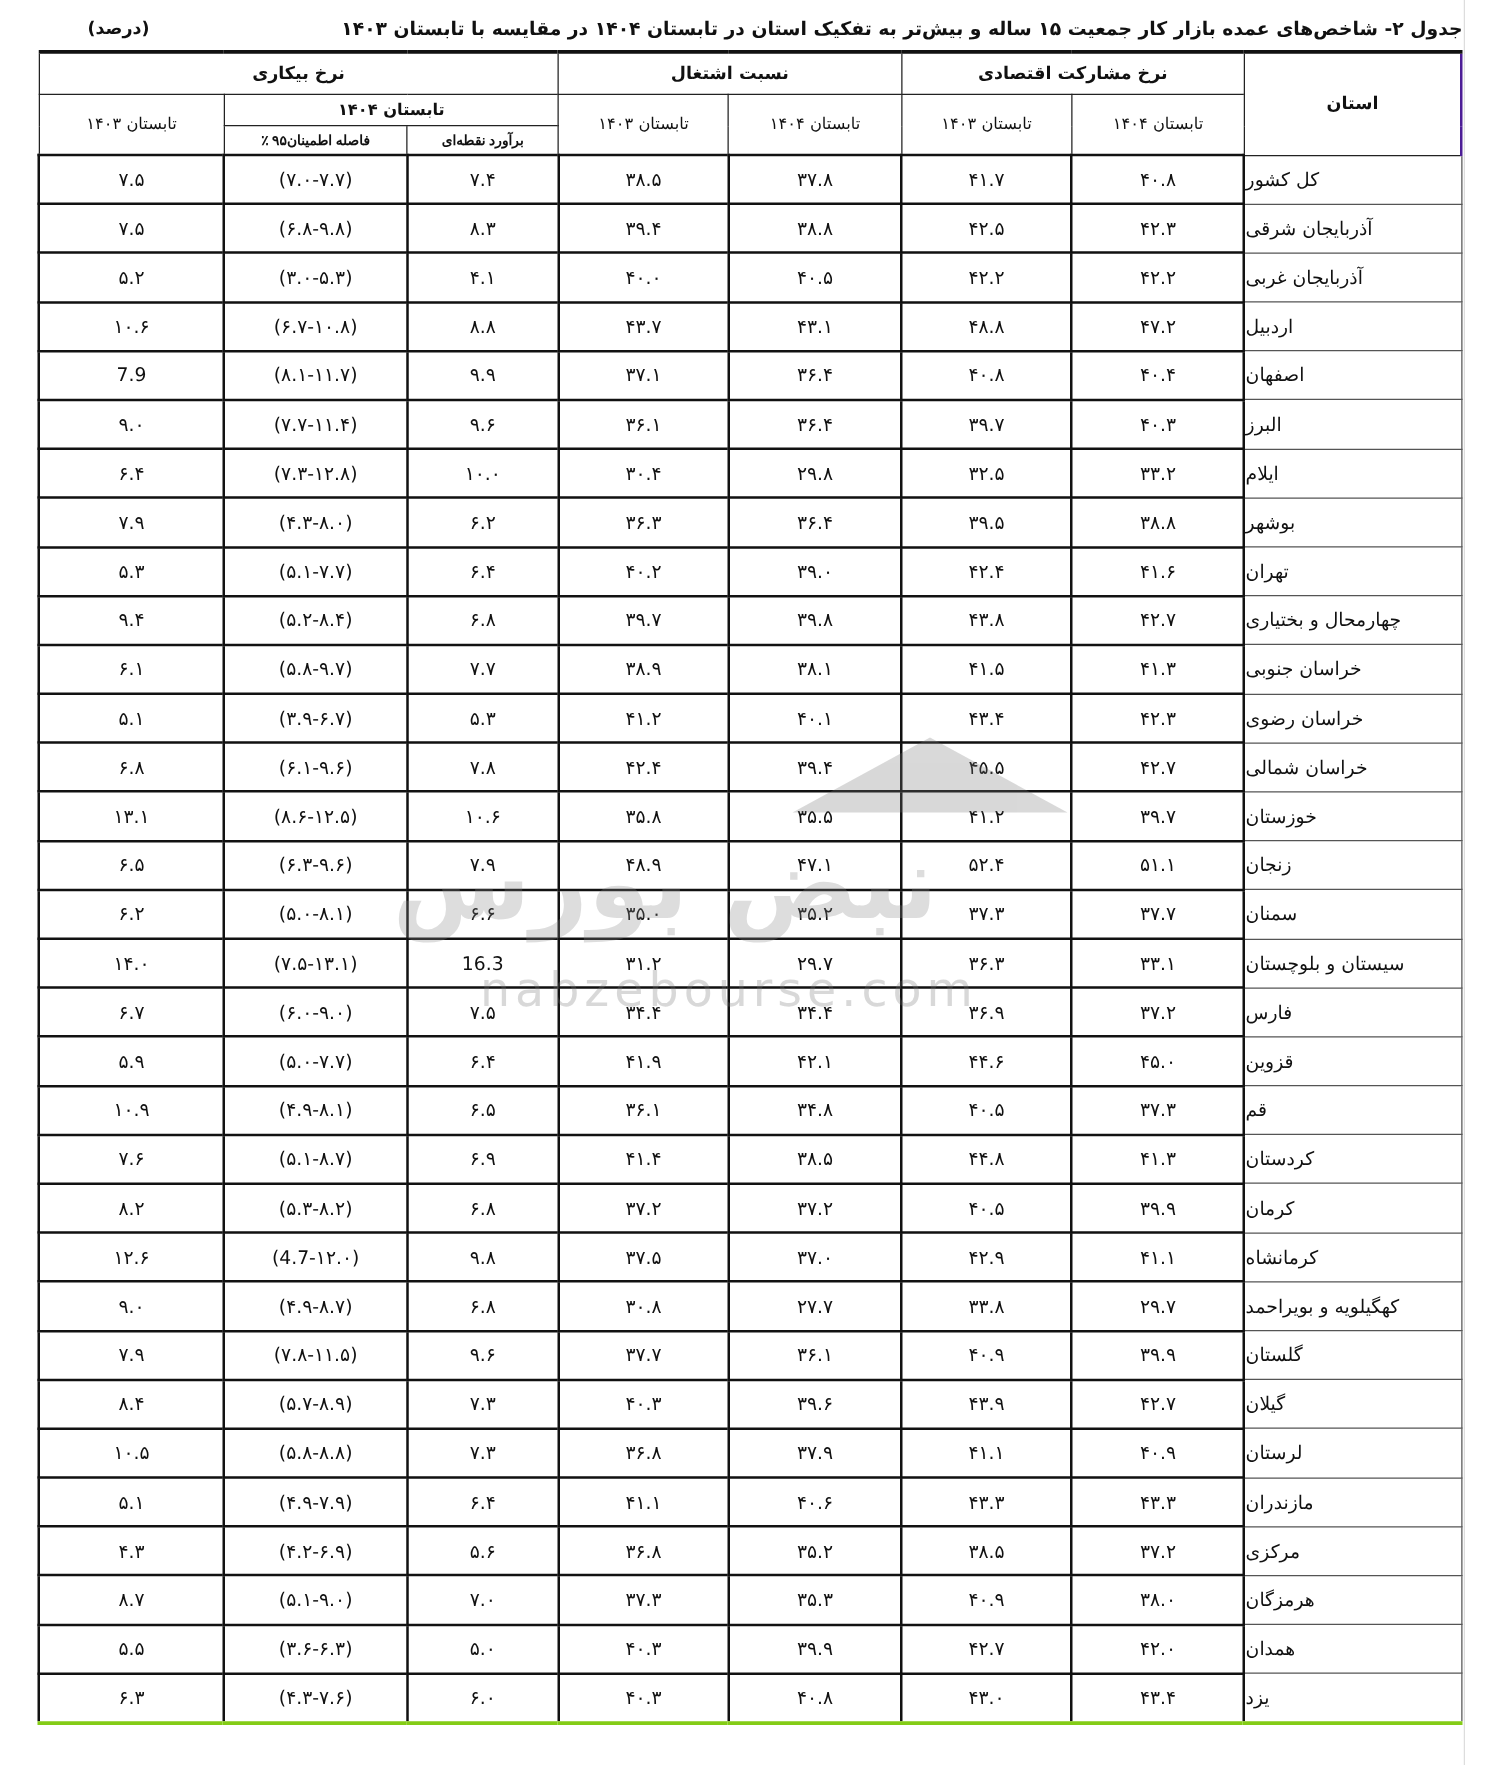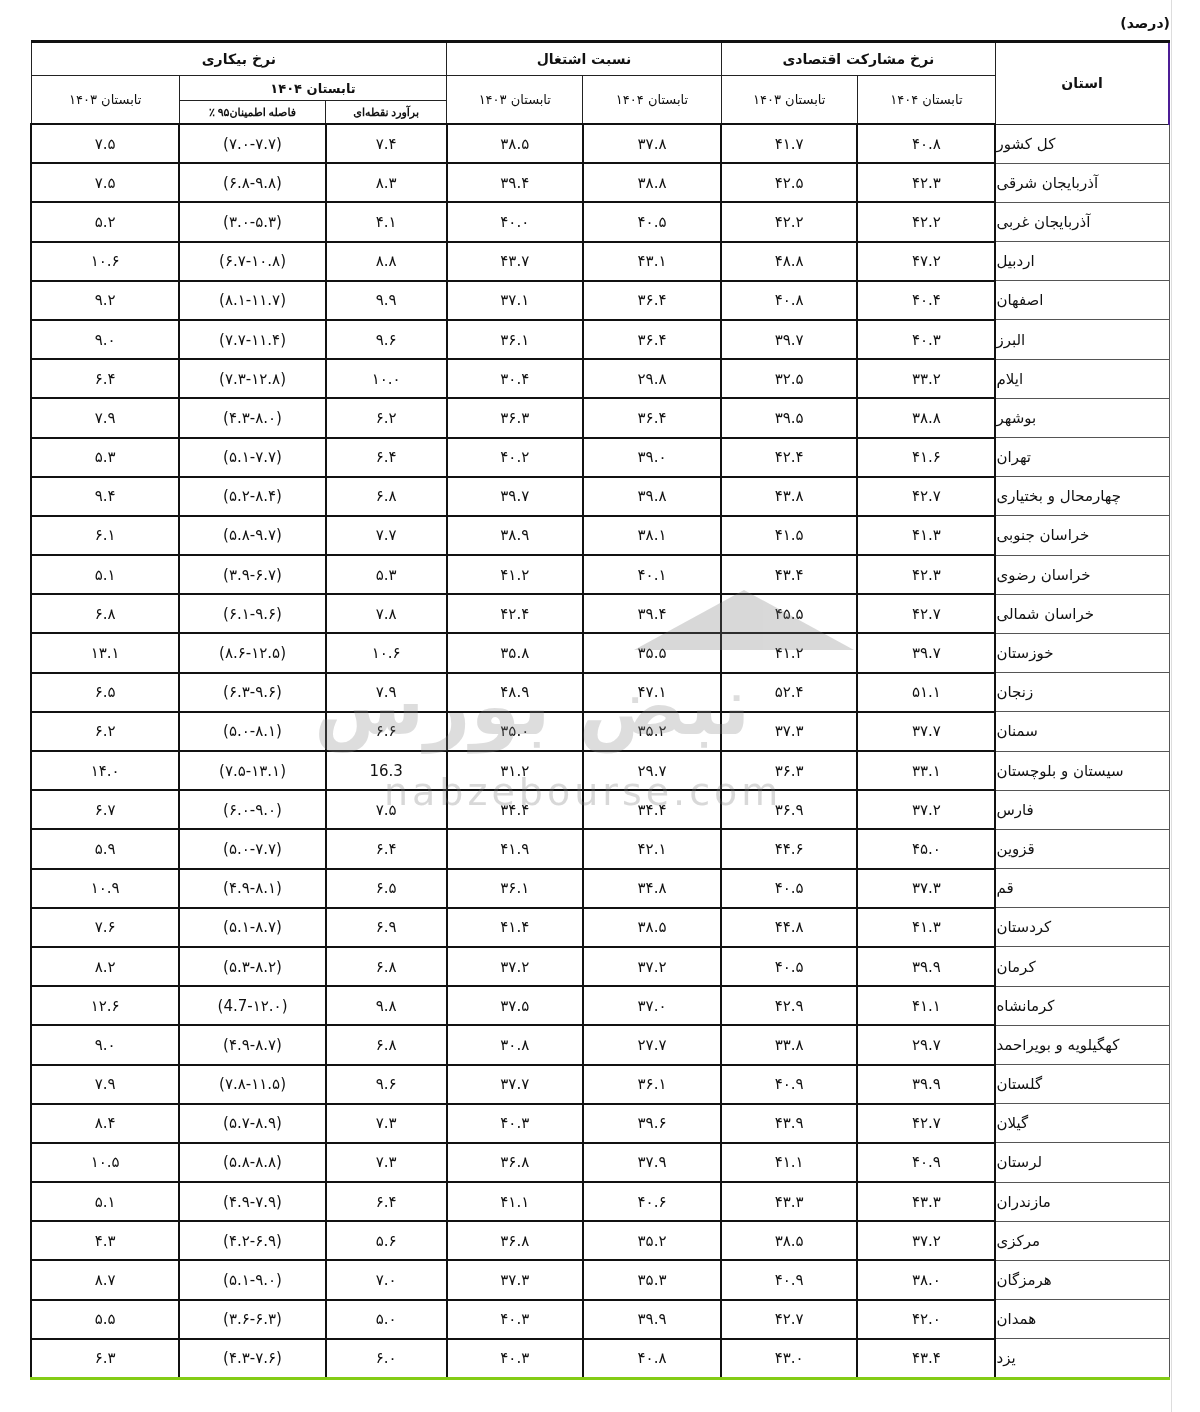--- a/index.html
+++ b/index.html
@@ -34,20 +34,21 @@
   .wm-roof { position: absolute; left: 320px; top: -30px; width: 0; height: 0;
              border-left: 110px solid transparent; border-right: 110px solid transparent;
              border-bottom: 60px solid #777; }
 </style>
 </head>
 <body>
 
 <div class="rule-right"></div>
 
 <div class="title-row">
+  <span class="title">جدول ۲- شاخص‌های عمده بازار کار جمعیت ۱۵ ساله و بیش‌تر به تفکیک استان در تابستان ۱۴۰۴ در مقایسه با تابستان ۱۴۰۳</span>
   <span class="unit">(درصد)</span>
 </div>
 
 <table class="data">
   <colgroup>
     <col style="width:172px">
     <col style="width:137px">
     <col style="width:135px">
     <col style="width:137px">
     <col style="width:135px">
@@ -117,21 +118,21 @@
         <td>۱۰.۶</td>
       </tr>
       <tr>
         <td class="province">اصفهان</td>
         <td>۴۰.۴</td>
         <td>۴۰.۸</td>
         <td>۳۶.۴</td>
         <td>۳۷.۱</td>
         <td>۹.۹</td>
         <td>(۸.۱-۱۱.۷)</td>
-        <td>۹.۲</td>
+        <td>7.9</td>
       </tr>
       <tr>
         <td class="province">البرز</td>
         <td>۴۰.۳</td>
         <td>۳۹.۷</td>
         <td>۳۶.۴</td>
         <td>۳۶.۱</td>
         <td>۹.۶</td>
         <td>(۷.۷-۱۱.۴)</td>
         <td>۹.۰</td>

